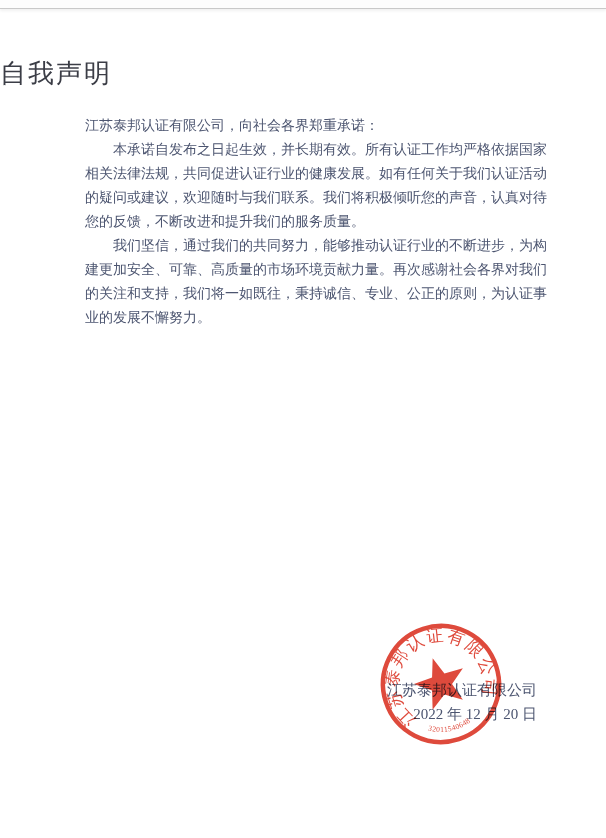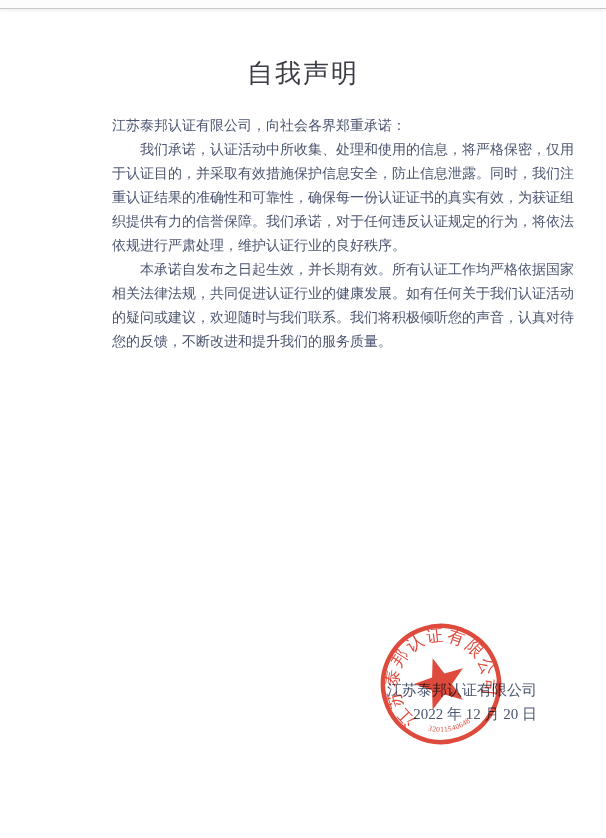--- a/index.html
+++ b/index.html
@@ -12,30 +12,29 @@
   }
   .page { position:absolute; inset:0; background:#ffffff; }
   .top-edge {
     position:absolute; top:0; left:0; right:0; height:9px;
     background:#fdfdfd;
     border-bottom:1px solid #c9c9c9;
     box-shadow:0 2px 3px rgba(0,0,0,0.06);
   }
   .doc-title {
     position:absolute; top:57px; left:0; width:100%;
-    text-align:center;
+    text-align:left;
     font-size:26px; line-height:34px; letter-spacing:2px;
     font-weight:400; color:#3b3d46;
   }
   .body-text {
     position:absolute; top:114px; left:85px; width:462px;
     font-size:14px; line-height:24px;
     color:#4c5570;
     text-align:justify;
-    margin-left:27px;
   }
   .body-text p { text-indent:2em; }
   .body-text p.salutation { text-indent:0; }
   .signature {
     position:absolute; top:678px; right:69px;
     text-align:right;
     font-size:15px; line-height:24px;
     color:#4c5570;
   }
   .seal {
@@ -51,22 +50,22 @@
 <body>
 
 <div class="page">
 
   <div class="top-edge"></div>
 
   <h1 class="doc-title">自我声明</h1>
 
   <div class="body-text">
     <p class="salutation">江苏泰邦认证有限公司，向社会各界郑重承诺：</p>
-    <p>我们承诺，认证活动中所收集、处理和使用的信息，将严格保密，仅用于认证目的，并采取有效措施保护信息安全，防止信息泄露。同时，我们注重认证结果的准确性和可靠性，确保每一份认证证书的真实有效，为获证组织提供有力的信誉保障。我们承诺，对于任何违反认证规定的行为，将依法依规进行严肃处理，维护认证行业的良好秩序。</p>
     <p>本承诺自发布之日起生效，并长期有效。所有认证工作均严格依据国家相关法律法规，共同促进认证行业的健康发展。如有任何关于我们认证活动的疑问或建议，欢迎随时与我们联系。我们将积极倾听您的声音，认真对待您的反馈，不断改进和提升我们的服务质量。</p>
+    <p>我们坚信，通过我们的共同努力，能够推动认证行业的不断进步，为构建更加安全、可靠、高质量的市场环境贡献力量。再次感谢社会各界对我们的关注和支持，我们将一如既往，秉持诚信、专业、公正的原则，为认证事业的发展不懈努力。</p>
   </div>
 
   <div class="signature">
     <div>江苏泰邦认证有限公司</div>
     <div>2022 年 12 月 20 日</div>
   </div>
 
   <svg class="seal" viewBox="0 0 140 140" aria-hidden="true">
     <defs>
       <path id="arcTop" d="M 37.1,97.6 A 43 43 0 1 1 102.9,97.6" fill="none"></path>

